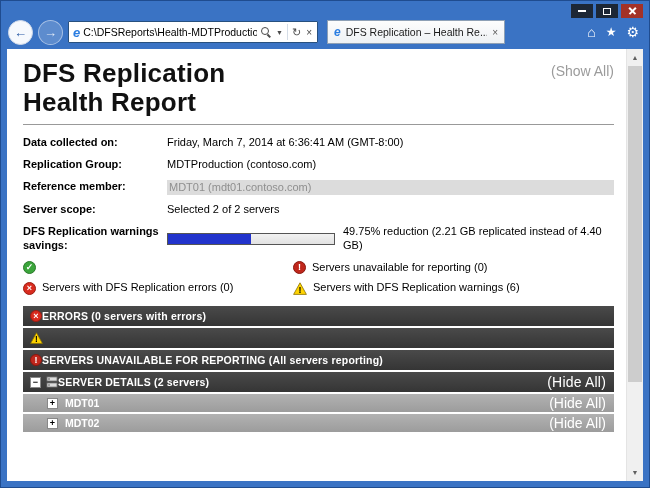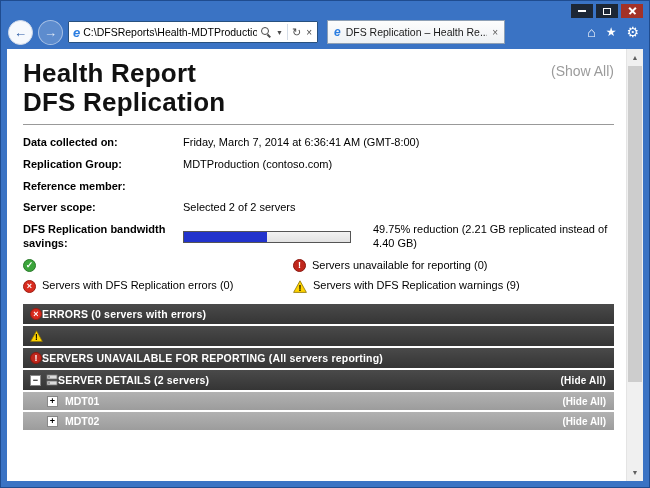--- a/index.html
+++ b/index.html
@@ -82,24 +82,24 @@
   .page {
     position: absolute; left: 0; top: 0; right: 17px; bottom: 0;
     padding: 10px 12px 0 16px;
     font-size: 11px; color: #000;
   }
   .title-row { display: flex; justify-content: space-between; align-items: flex-start; }
   .report-title { font-size: 26px; font-weight: bold; line-height: 1.12; color: #111; letter-spacing: 0.2px; }
   .show-all { color: #9b9b9b; font-size: 14px; margin-top: 4px; }
   .divider { border-top: 1px solid #999; margin: 7px 0 11px 0; }
   .frow { display: flex; margin-bottom: 8px; align-items: flex-start; }
-  .flabel { width: 160px; flex: none; font-weight: bold; line-height: 1.25; }
+  .flabel { width: 144px; flex: none; font-weight: bold; line-height: 1.25; }
   .fvalue { line-height: 1.25; }
   .frow.muted .fvalue { flex: 1; background: #dcdcdc; color: #8f8f8f; padding: 1px 2px; }
-  .bw-value { display: flex; align-items: center; gap: 22px; }
+  .bw-value { display: flex; align-items: center; gap: 8px; }
   .pbar { width: 168px; height: 12px; border: 1px solid #555; background: linear-gradient(#f2f2f2, #e2e2e2); flex: none; }
   .pfill { height: 100%; background: #2233cc; }
   .health-grid { display: grid; grid-template-columns: 252px auto; row-gap: 7px; column-gap: 18px; }
   .h-item { display: flex; align-items: center; gap: 6px; }
   .ic {
     width: 13px; height: 13px; border-radius: 50%; flex: none;
     display: inline-flex; align-items: center; justify-content: center;
     color: #fff; font-size: 9px; font-weight: bold; line-height: 1;
   }
   .ic.ok   { background: #3ba53b; border: 1px solid #2a7a2a; }
@@ -110,21 +110,21 @@
   .secs { margin-top: 11px; }
   .bar {
     height: 20px; margin-bottom: 2px;
     background: linear-gradient(#4a4a4a, #353535);
     display: flex; align-items: center;
     padding: 0 8px 0 7px;
     color: #fff; font-size: 10.5px; font-weight: bold; letter-spacing: 0.2px;
   }
   .bar .lbl { white-space: nowrap; }
   .spacer { flex: 1; }
-  .action { font-weight: bold; font-size: 10px; color: #fff; white-space: nowrap; text-align: center; }
+  .action { font-weight: normal; font-size: 14px; color: #fff; white-space: nowrap; text-align: center; }
   .xbox {
     width: 11px; height: 11px; background: #fff; border: 1px solid #888;
     color: #000; display: inline-flex; align-items: center; justify-content: center;
     font-size: 9px; font-weight: bold; line-height: 1; flex: none;
   }
   .srv-ic { margin-left: 5px; flex: none; display: block; }
   .srow {
     height: 18px; margin-bottom: 2px;
     background: linear-gradient(#b2b2b2, #9c9c9c);
     display: flex; align-items: center;
@@ -191,46 +191,47 @@
       <span class="nav-ic" style="font-size:12px;">★</span>
       <span class="nav-ic">⚙</span>
     </div>
   </div>
 
   <div class="content">
     <div class="page">
 
       <div class="title-row">
         <div class="report-title">
+          <div>DFS Replication</div>
           <div>Health Report</div>
-          <div>DFS Replication</div>
         </div>
         <span class="show-all">(Show All)</span>
       </div>
 
       <div class="divider"></div>
 
       <div class="frow">
         <span class="flabel">Data collected on:</span>
         <span class="fvalue">Friday, March 7, 2014 at 6:36:41 AM (GMT-8:00)</span>
       </div>
       <div class="frow">
         <span class="flabel">Replication Group:</span>
         <span class="fvalue">MDTProduction (contoso.com)</span>
       </div>
       <div class="frow muted">
         <span class="flabel">Reference member:</span>
+        <span class="fvalue">MDT01 (mdt01.contoso.com)</span>
       </div>
       <div class="frow">
         <span class="flabel">Server scope:</span>
         <span class="fvalue">Selected 2 of 2 servers</span>
       </div>
 
       <div class="frow">
-        <span class="flabel">DFS Replication bandwidth savings:</span>
+        <span class="flabel">DFS Replication warnings savings:</span>
         <span class="fvalue bw-value">
           <span class="pbar">
               <span class="pfill" style="display: block; width: 49.75%;"></span>
             </span>
           <span>49.75% reduction (2.21 GB replicated instead of 4.40 GB)</span>
         </span>
       </div>
 
       <div class="frow">
         <span class="fvalue health-grid">
@@ -249,21 +250,21 @@
             <span class="ic err">
                 <span>×</span>
               </span>
             <span>Servers with DFS Replication errors (0)</span>
           </span>
           <span class="h-item">
             <svg class="tri" width="14" height="13" viewBox="0 0 14 13">
                 <polygon points="7,0.8 13.4,12.4 0.6,12.4" fill="#ffd400" stroke="#8a7000" stroke-width="0.8"></polygon>
                 <text x="7" y="10.8" text-anchor="middle" font-size="9" font-weight="bold" fill="#000">!</text>
               </svg>
-            <span>Servers with DFS Replication warnings (9)</span>
+            <span>Servers with DFS Replication warnings (6)</span>
           </span>
         </span>
       </div>
 
       <div class="secs">
         <div class="bar">
           <span class="ic err" style="width:12px;height:12px;">
               <span>×</span>
             </span>
           <span class="lbl">ERRORS  (0 servers with errors)</span>

